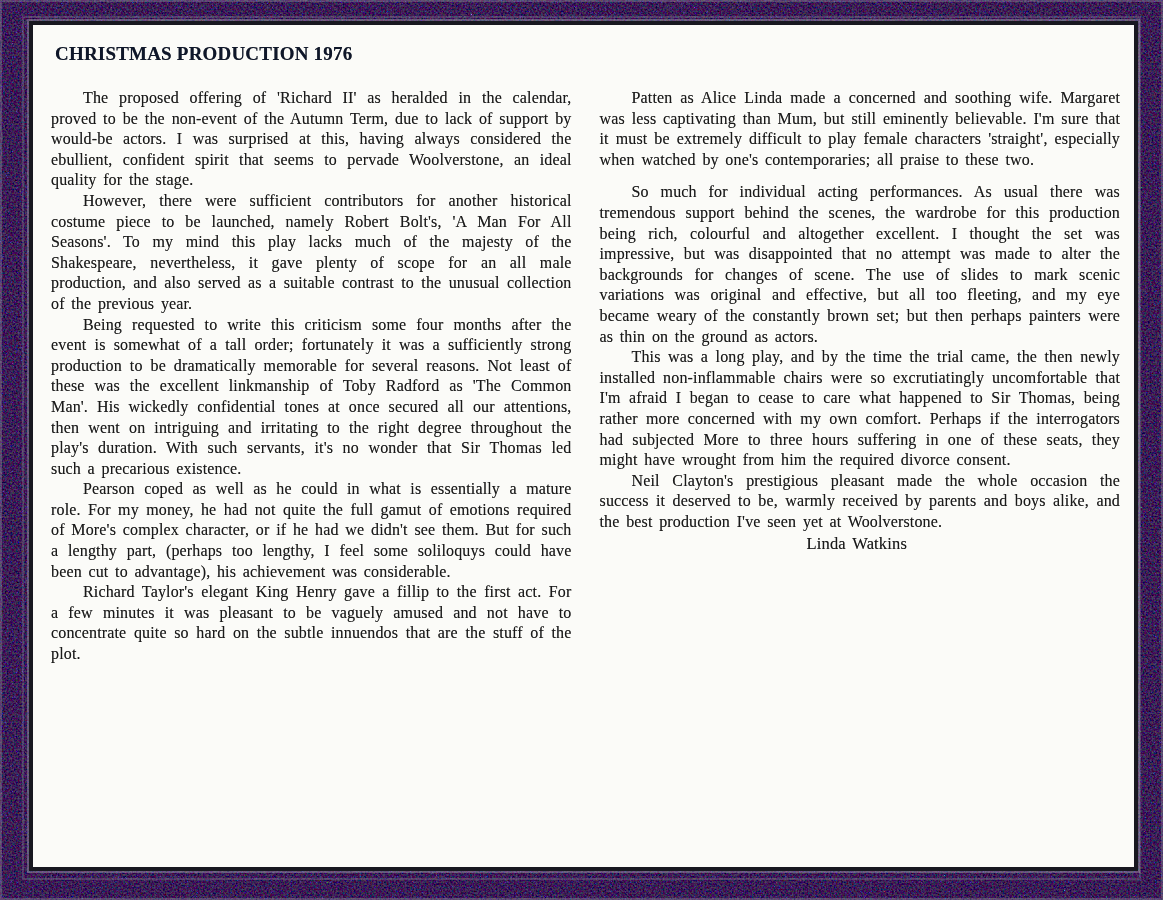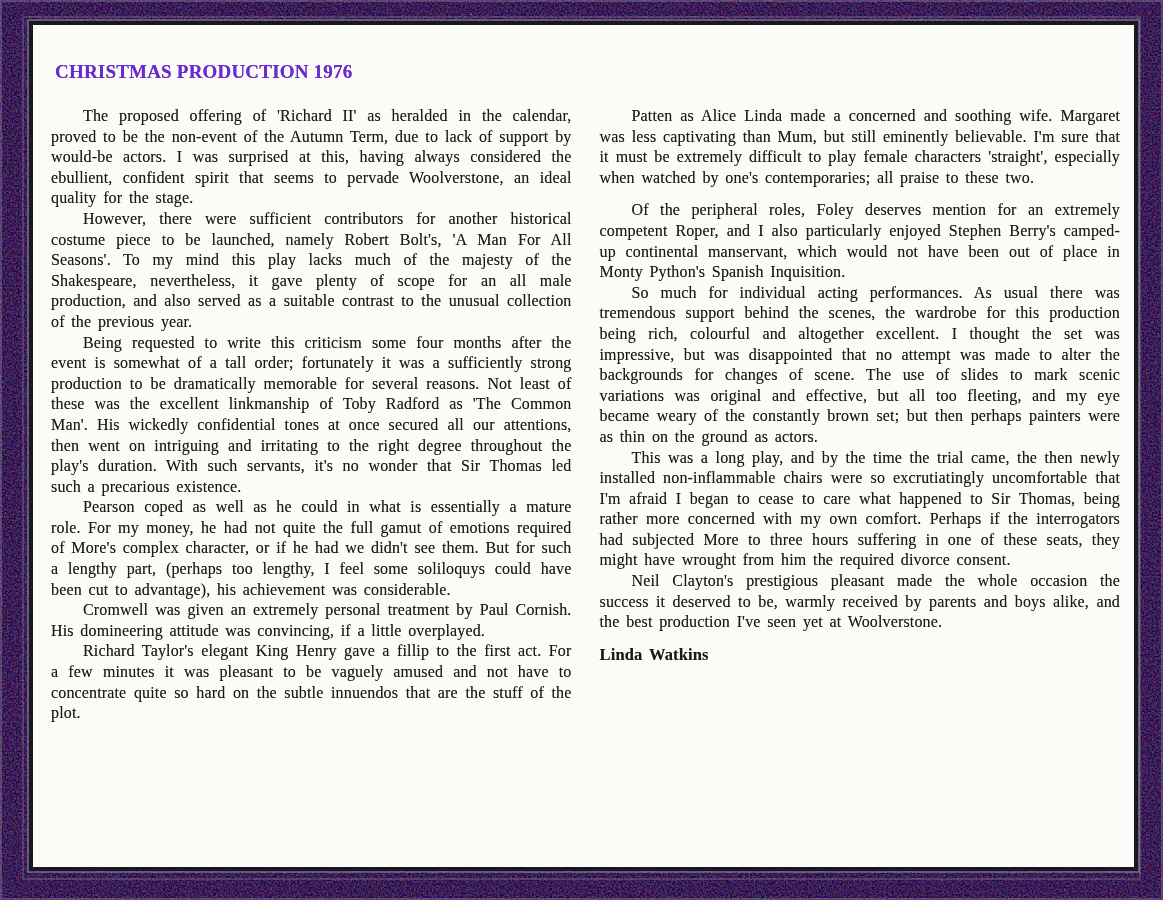--- a/index.html
+++ b/index.html
@@ -28,25 +28,25 @@
     background: #fbfbf8;
     border: 4px solid #181820;
     box-shadow: 0 0 0 2px rgba(160,160,172,0.45);
     padding: 16px 14px 0 18px;
     box-sizing: border-box;
     overflow: hidden;
     font-family: "Liberation Serif", "DejaVu Serif", serif;
     color: #1a1a1a;
   }
   .title {
-    margin: 20px 0 0 4px;
+    margin: 2px 0 0 4px;
     font-size: 19px;
     font-weight: bold;
     letter-spacing: 0.2px;
-    color: #6d28d9;
+    color: #0f172a;
     text-shadow: 0 0 0.6px rgba(20,20,20,0.55);
   }
   .columns {
     display: flex;
     gap: 28px;
     margin-top: 23px;
   }
   .col {
     flex: 1 1 0;
     min-width: 0;
@@ -58,23 +58,23 @@
     text-shadow: 0 0 0.5px rgba(25,25,25,0.5);
   }
   .para {
     margin: 0;
     text-indent: 32px;
   }
   [data-name="right-column-paragraphs"] .para:first-child {
     margin-bottom: 12px;
   }
   .signature {
-    margin-top: 12px;
-    font-weight: bold;
-    text-align: left;
+    margin-top: 2px;
+    font-weight: normal;
+    text-align: center;
     padding-right: 6px;
     font-size: 16.5px;
     text-shadow: 0 0 0.5px rgba(25,25,25,0.5);
   }
 </style>
 </head>
 <body>
 
 <div class="frame" data-name="scanned-page-frame">
 
@@ -106,28 +106,26 @@
 
     <h1 class="title" data-name="page-title">CHRISTMAS PRODUCTION 1976</h1>
 
     <div class="columns" data-name="two-column-text-body">
 
       <div class="col" data-name="left-column">
           <p class="para" data-name="paragraph">The proposed offering of 'Richard II' as heralded in the calendar, proved to be the non-event of the Autumn Term, due to lack of support by would-be actors. I was surprised at this, having always considered the ebullient, confident spirit that seems to pervade Woolverstone, an ideal quality for the stage.</p>
           <p class="para" data-name="paragraph">However, there were sufficient contributors for another historical costume piece to be launched, namely Robert Bolt's, 'A Man For All Seasons'. To my mind this play lacks much of the majesty of the Shakespeare, nevertheless, it gave plenty of scope for an all male production, and also served as a suitable contrast to the unusual collection of the previous year.</p>
           <p class="para" data-name="paragraph">Being requested to write this criticism some four months after the event is somewhat of a tall order; fortunately it was a sufficiently strong production to be dramatically memorable for several reasons. Not least of these was the excellent linkmanship of Toby Radford as 'The Common Man'. His wickedly confidential tones at once secured all our attentions, then went on intriguing and irritating to the right degree throughout the play's duration. With such servants, it's no wonder that Sir Thomas led such a precarious existence.</p>
           <p class="para" data-name="paragraph">Pearson coped as well as he could in what is essentially a mature role. For my money, he had not quite the full gamut of emotions required of More's complex character, or if he had we didn't see them. But for such a lengthy part, (perhaps too lengthy, I feel some soliloquys could have been cut to advantage), his achievement was considerable.</p>
-          <p class="para" data-name="paragraph">Cromwell was given an extremely personal treatment by Paul Cornish. His domineering attitude was convincing, if a little overplayed.</p>
           <p class="para" data-name="paragraph">Richard Taylor's elegant King Henry gave a fillip to the first act. For a few minutes it was pleasant to be vaguely amused and not have to concentrate quite so hard on the subtle innuendos that are the stuff of the plot.</p>
         </div>
 
       <div class="col" data-name="right-column">
         <div data-name="right-column-paragraphs">
             <p class="para" data-name="paragraph">Patten as Alice Linda made a concerned and soothing wife. Margaret was less captivating than Mum, but still eminently believable. I'm sure that it must be extremely difficult to play female characters 'straight', especially when watched by one's contemporaries; all praise to these two.</p>
-            <p class="para" data-name="paragraph">Of the peripheral roles, Foley deserves mention for an extremely competent Roper, and I also particularly enjoyed Stephen Berry's camped-up continental manservant, which would not have been out of place in Monty Python's Spanish Inquisition.</p>
             <p class="para" data-name="paragraph">So much for individual acting performances. As usual there was tremendous support behind the scenes, the wardrobe for this production being rich, colourful and altogether excellent. I thought the set was impressive, but was disappointed that no attempt was made to alter the backgrounds for changes of scene. The use of slides to mark scenic variations was original and effective, but all too fleeting, and my eye became weary of the constantly brown set; but then perhaps painters were as thin on the ground as actors.</p>
             <p class="para" data-name="paragraph">This was a long play, and by the time the trial came, the then newly installed non-inflammable chairs were so excrutiatingly uncomfortable that I'm afraid I began to cease to care what happened to Sir Thomas, being rather more concerned with my own comfort. Perhaps if the interrogators had subjected More to three hours suffering in one of these seats, they might have wrought from him the required divorce consent.</p>
             <p class="para" data-name="paragraph">Neil Clayton's prestigious pleasant made the whole occasion the success it deserved to be, warmly received by parents and boys alike, and the best production I've seen yet at Woolverstone.</p>
           </div>
         <div class="signature" data-name="author-signature">Linda Watkins</div>
       </div>
 
     </div>
   </div>
 </div>

